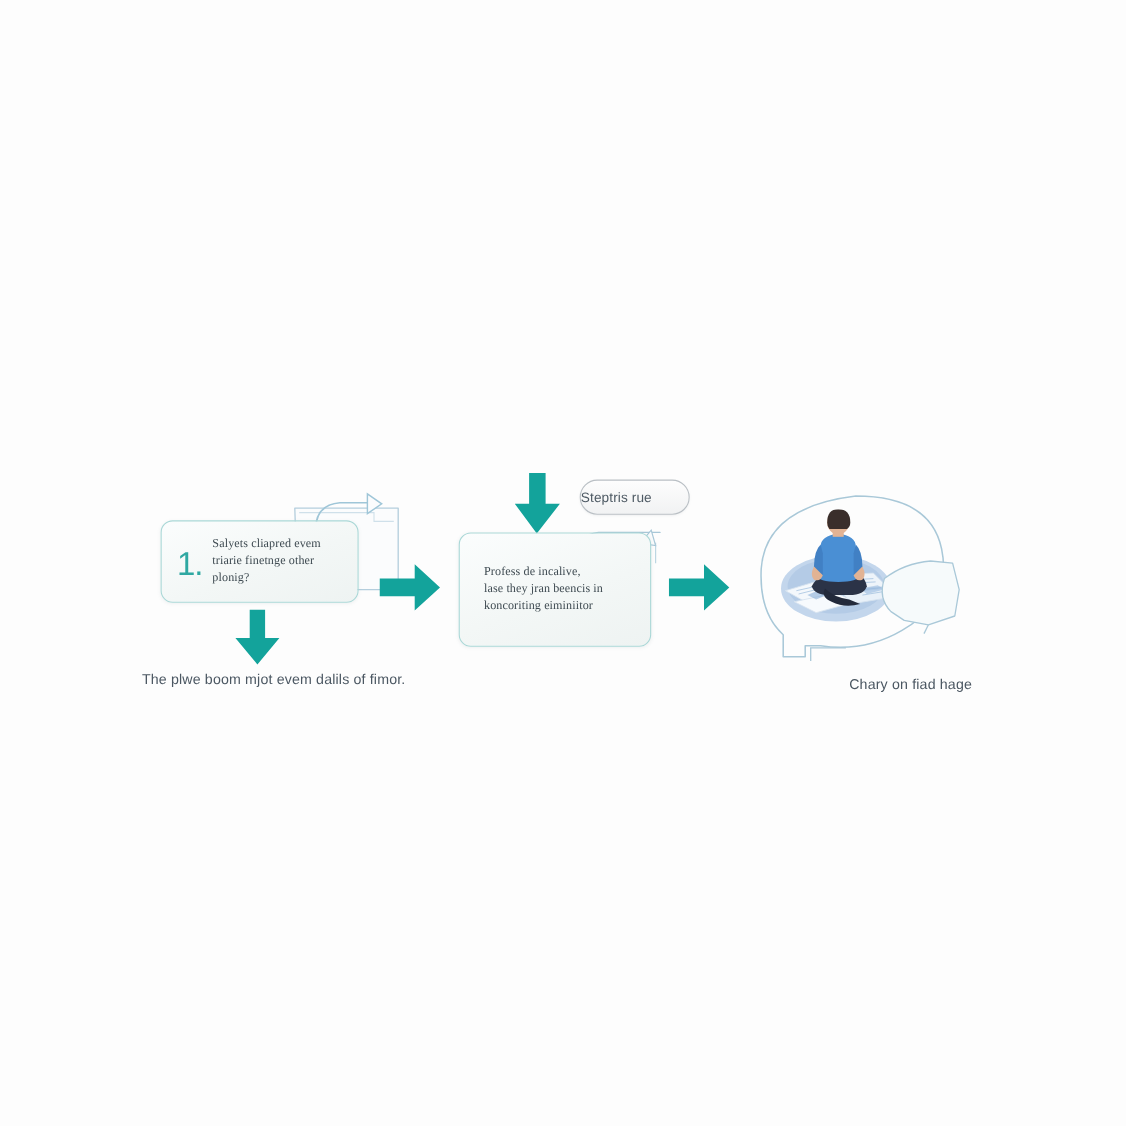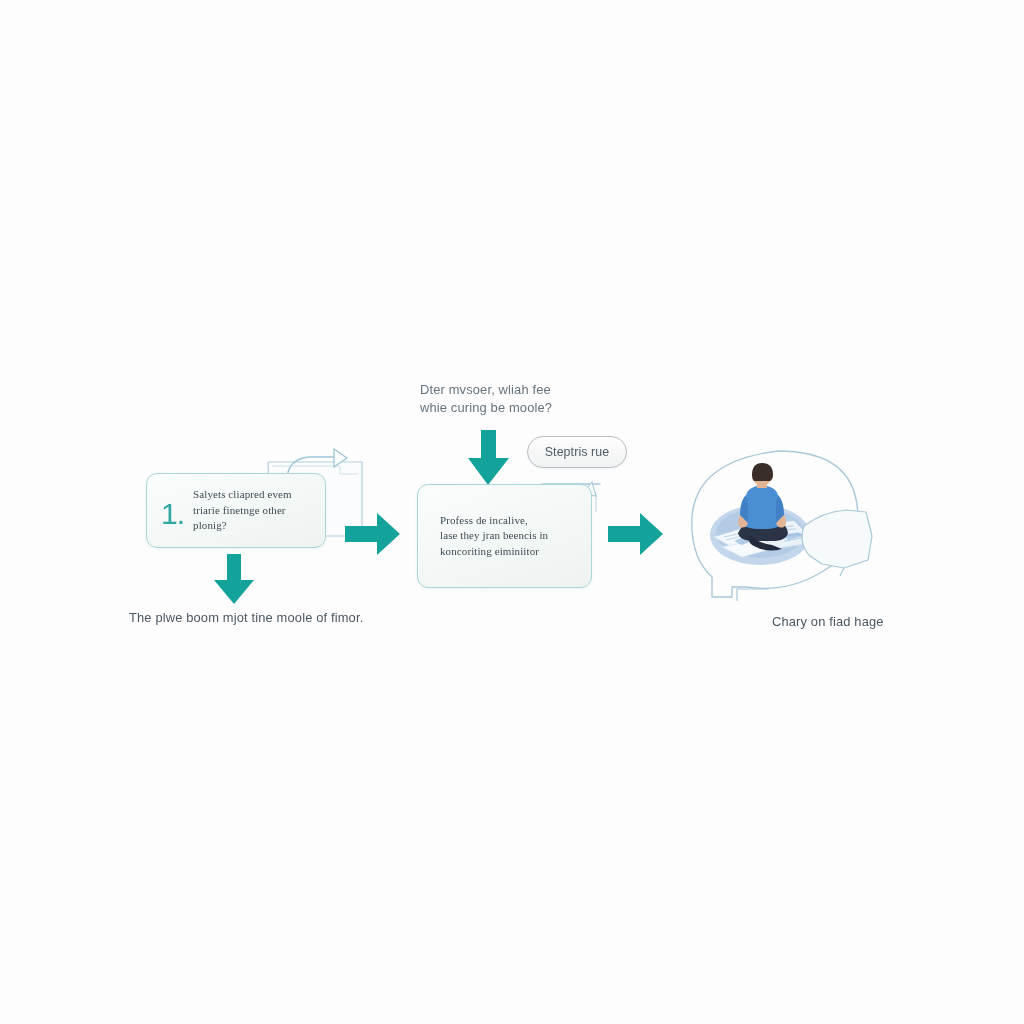--- a/index.html
+++ b/index.html
@@ -76,21 +76,21 @@
 
   
   .pill {
     position: absolute;
     box-sizing: border-box;
     border: 1.2px solid #b9bfc4;
     border-radius: 19px;
     background: linear-gradient(180deg,#fdfdfd 0%, #f1f2f3 100%);
     display: flex;
     align-items: center;
-    justify-content: center;
+    justify-content: flex-start;
     font-size: 12.4px;
     color: #4e5a64;
     letter-spacing: 0.1px;
     box-shadow: 0 1px 2px rgba(130,140,150,0.10);
   }
 
   
   .outline-shape {
     position: absolute;
     pointer-events: none;
@@ -125,28 +125,26 @@
       <div class="card-text">Salyets cliapred evem
 triarie finetnge other
 plonig?</div>
     </div>
   </div>
 
   <svg class="abs" style="left:210px; top:554px; width:48px; height:52px;" viewBox="0 0 48 52">
     <path d="M17 0 L31 0 L31 26 L44 26 L24 50 L4 26 L17 26 Z" fill="#13a39b"></path>
   </svg>
 
-  <div class="caption" style="left:129px; top:609px; width:300px;">The plwe boom mjot tine moole of fimor.</div>
+  <div class="caption" style="left:129px; top:609px; width:300px;">The plwe boom mjot evem dalils of fimor.</div>
 
   <svg class="abs" style="left:345px; top:512px; width:56px; height:44px;" viewBox="0 0 56 44">
     <path d="M0 14 L32 14 L32 1 L55 22 L32 43 L32 30 L0 30 Z" fill="#13a39b"></path>
   </svg>
 
-  <div class="caption quiet" style="left:420px; top:381px; width:190px;">Dter mvsoer, wliah fee
-whie curing be moole?</div>
 
   <svg class="abs" style="left:465px; top:430px; width:48px; height:56px;" viewBox="0 0 48 56">
     <path d="M16 0 L31 0 L31 28 L44 28 L23 55 L3 28 L16 28 Z" fill="#13a39b"></path>
   </svg>
 
   <svg class="outline-shape" style="left:522px; top:462px; width:106px; height:62px;" viewBox="0 0 106 62">
     <path d="M2 44 Q2 24 22 22 L78 22" fill="none" stroke="#a9c8d8" stroke-width="1.3" stroke-linecap="round"></path>
     <path d="M6 48 L6 38 Q6 32 14 32 L74 32 L74 50" fill="none" stroke="#bdd6e2" stroke-width="1.1"></path>
     <path d="M70 20 L74 34 L60 32 Z" fill="#fbfcfd" stroke="#a9c8d8" stroke-width="1.1"></path>
   </svg>

